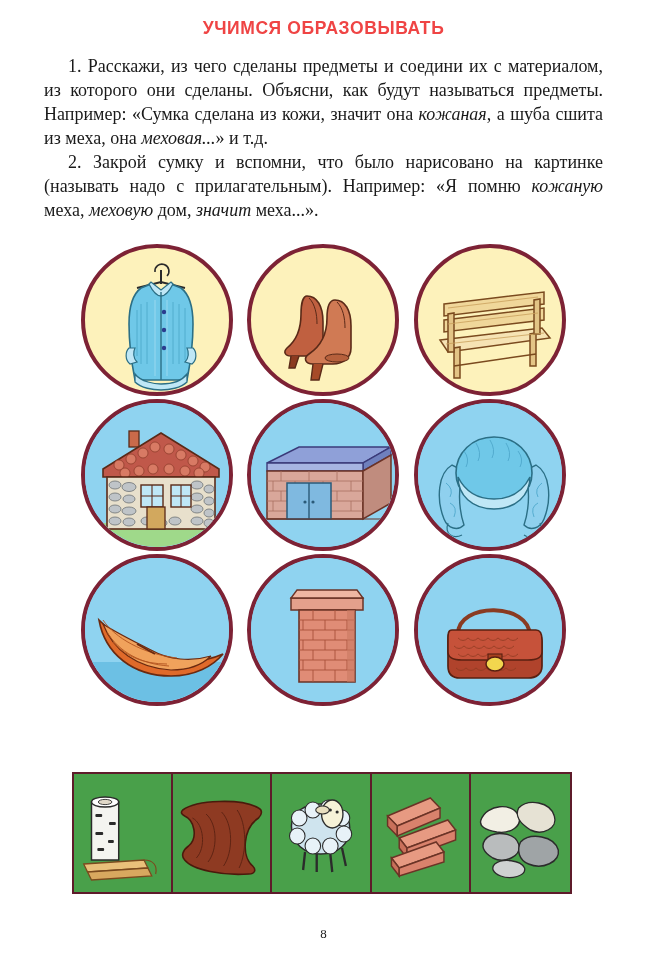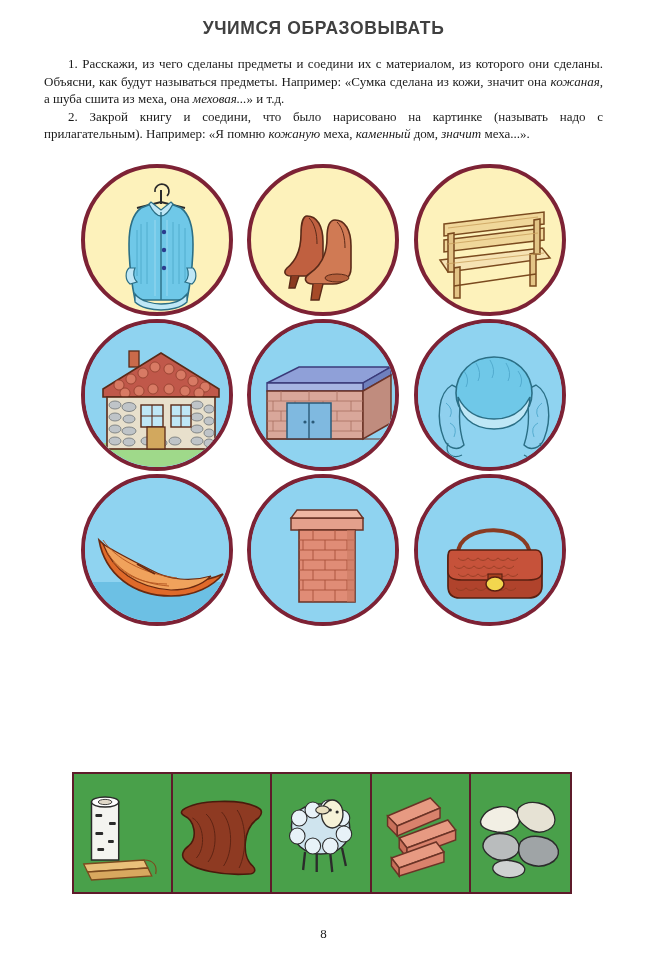--- a/index.html
+++ b/index.html
@@ -19,28 +19,28 @@
     position: relative;
     padding: 0;
   }
   .title-block {
     text-align: center;
     padding-top: 16px;
   }
   .title-line {
     font-family: "Liberation Sans", sans-serif;
     font-weight: bold;
-    color: #404040;
+    color: #ef4444;
     font-size: 17.5px;
     letter-spacing: 0.6px;
     line-height: 1.45;
   }
   .body-text {
     margin: 14px 44px 16px 44px;
-    font-size: 13px;
+    font-size: 18px;
     line-height: 1.32;
     text-align: justify;
   }
   .body-text p { margin: 0 0 1px 0; text-indent: 24px; }
   .it { font-style: italic; }
 
   
   .grid {
     margin: 20px auto 0 auto;
     width: 500px;
@@ -108,21 +108,21 @@
     <div class="title-line">УЧИМСЯ ОБРАЗОВЫВАТЬ</div>
   </div>
 
   <div class="body-text">
     <p>
       <span>1.</span>
       <span>Расскажи, из чего сделаны предметы и соедини их с материалом, из которого они сделаны. Объясни, как будут называться предметы. Например: «Сумка сделана из кожи, значит она </span><span class="it">кожаная</span><span>, а шуба сшита из меха, она </span><span class="it">меховая...</span><span>» и т.д.</span>
     </p>
     <p>
       <span>2.</span>
-      <span>Закрой книгу и соедини, что было нарисовано на картинке (называть надо с прилагательным). Например: «Я помню </span><span class="it">кожаную</span><span> меха, </span><span class="it">каменный</span><span> дом, </span><span class="it">значит</span><span> меха...».</span>
+      <span>Закрой сумку и вспомни, что было нарисовано на картинке (называть надо с прилагательным). Например: «Я помню </span><span class="it">кожаную</span><span> меха, </span><span class="it">меховую</span><span> дом, </span><span class="it">значит</span><span> меха...».</span>
     </p>
   </div>
 
   <div class="grid">
 
     <div class="circ c-yellow">
       <svg viewBox="0 0 152 152" width="152" height="152">
         <g stroke="#2b2b2b" stroke-width="1.6" fill="none">
           <path d="M76 22 l0 14" stroke="#2b2b2b" stroke-width="2"></path>
           <path d="M70 24 a7 7 0 1 1 12 4"></path>

